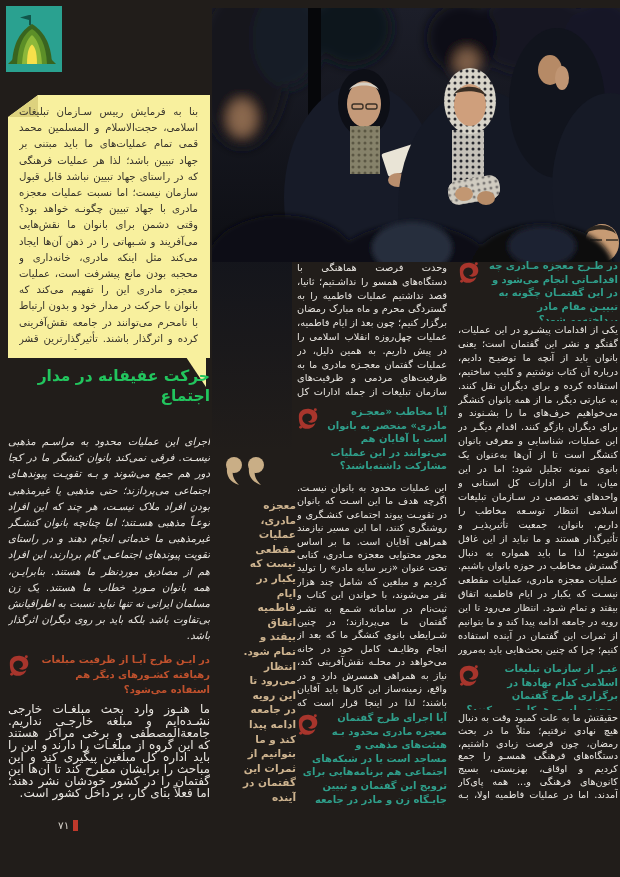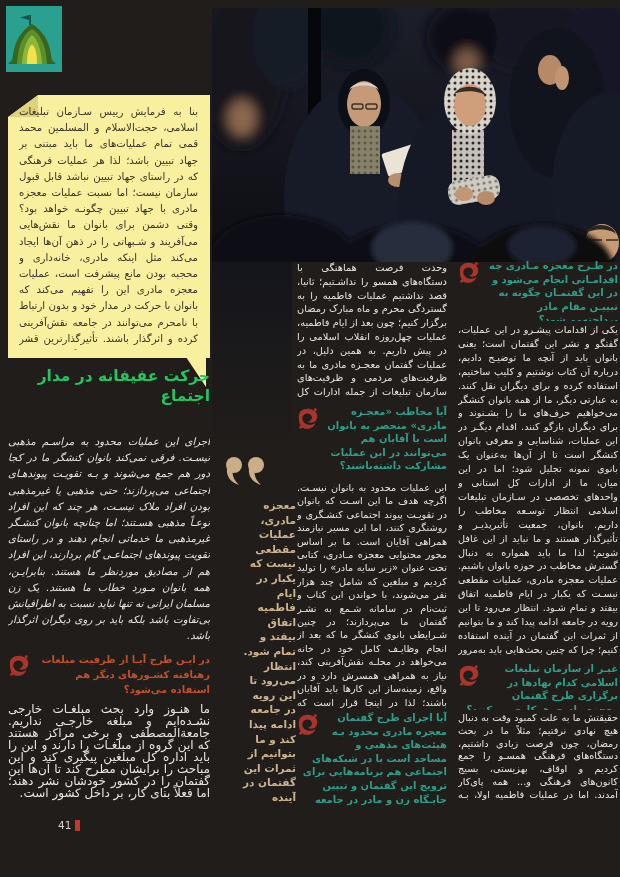--- a/index.html
+++ b/index.html
@@ -183,21 +183,21 @@
             <circle cx="4" cy="22" r="1.6"></circle>
         </g>
       </svg>
     </span>
     <span>در ایـن طرح آیـا از ظرفیت مبلغات رهیافته کشـورهای دیگر هم استفاده می‌شود؟</span>
   </div>
 
   <div class="abs a-left rtl just clip">ما هنـوز وارد بحث مبلغـات خارجی نشـده‌ایم و مبلغه خارجـی نداریم. جامعةالمصطفی و برخی مراکز هستند که این گروه از مبلغـات را دارند و این را باید اداره کل مبلغین پیگیری کند و این مباحث را برایشان مطرح کند تا آن‌ها این گفتمان را در کشور خودشان نشر دهند؛ اما فعلاً بنای کار، بر داخل کشور است.</div>
 
   <div class="abs pagenum">
-    <span class="num">41</span>
+    <span class="num">٧١</span>
     <span class="bar"></span>
   </div>
 
   <div class="abs quote-mark">
     <svg width="44" height="30" viewBox="0 0 44 30">
       <g fill="#c9ae86">
         <circle cx="10" cy="9" r="8"></circle>
         <path d="M3 12 C2 20 6 26 15 29 C9 23 8 18 9 14 Z"></path>
         <circle cx="32" cy="9" r="8"></circle>
         <path d="M25 12 C24 20 28 26 37 29 C31 23 30 18 31 14 Z"></path>

